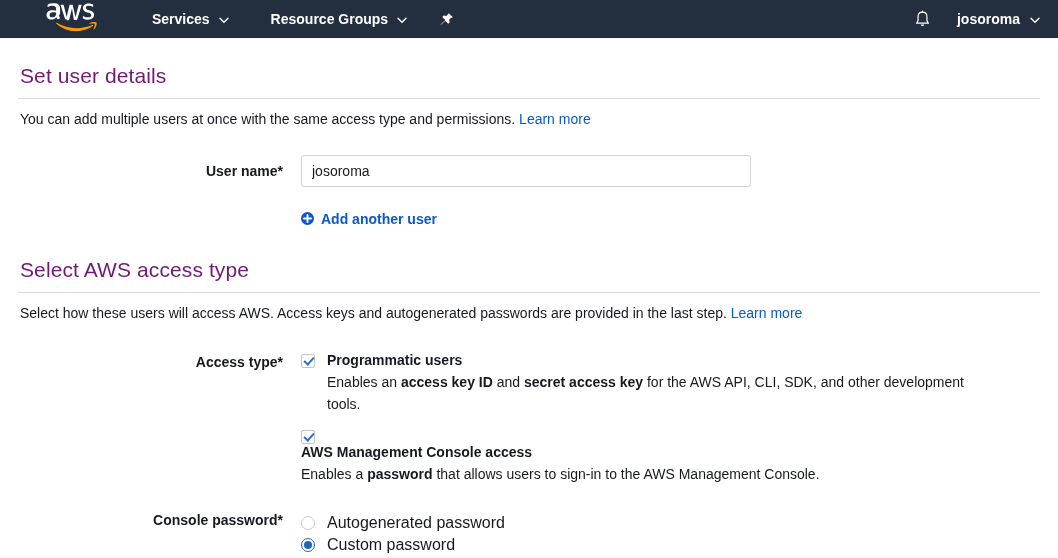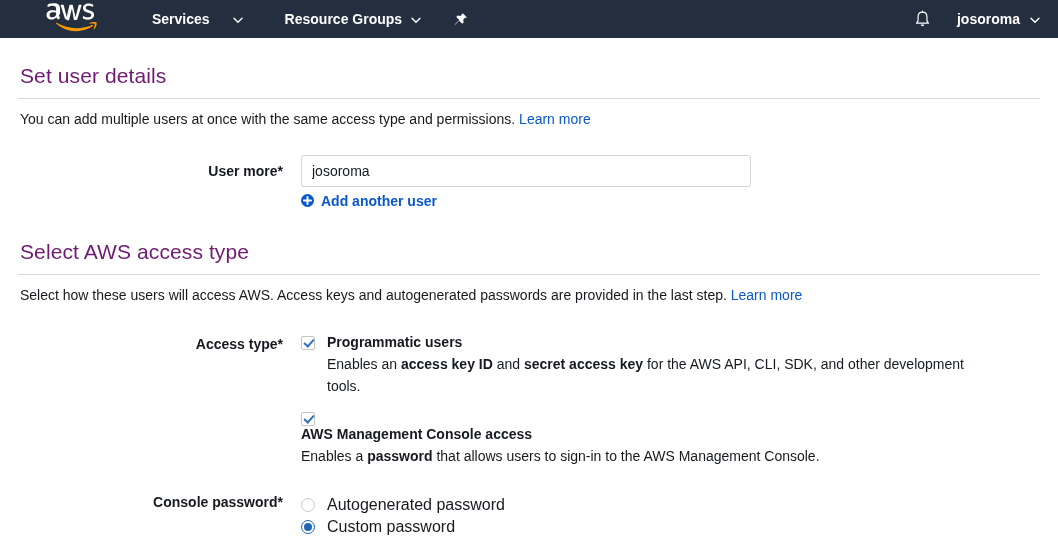--- a/index.html
+++ b/index.html
@@ -48,21 +48,21 @@
     color: #ffffff;
     font-size: 14px;
     font-weight: bold;
     cursor: pointer;
     white-space: nowrap;
   }
   .nav-item .caret {
     margin-left: 9px;
     display: inline-block;
   }
-  .nav-spacer-services { margin-right: 22px; gap: 14px; }
+  .nav-spacer-services { margin-right: 22px; }
   .pin-btn {
     display: flex;
     align-items: center;
     justify-content: center;
     width: 34px;
     height: 38px;
     margin-left: 12px;
     cursor: pointer;
   }
   .nav-right {
@@ -149,21 +149,21 @@
     color: #16191f;
     border: 1px solid #d4d4d4;
     border-radius: 3px;
     background: #ffffff;
     outline: none;
   }
 
   .add-user-link {
     display: inline-flex;
     align-items: center;
-    margin-top: 6px;
+    margin-top: 24px;
     color: #0a58ca;
     font-weight: bold;
     font-size: 14px;
     cursor: pointer;
     text-decoration: none;
   }
   .plus-icon {
     width: 13px;
     height: 13px;
     margin-right: 7px;
@@ -319,21 +319,21 @@
 <div class="content">
 
   <h1 class="section-title">Set user details</h1>
   <hr class="divider">
   <p class="section-desc">
     <span>You can add multiple users at once with the same access type and permissions.</span>
     <a class="link">Learn more</a>
   </p>
 
   <div class="form-row">
-    <div class="form-label">User more*</div>
+    <div class="form-label">User name*</div>
     <div class="form-field">
       <input class="text-input" type="text" value="josoroma" style="">
       <div>
         <a class="add-user-link">
           <svg class="plus-icon" viewBox="0 0 14 14">
             <circle cx="7" cy="7" r="7" fill="#0a58ca"></circle>
             <path d="M7 3.2 L7 10.8 M3.2 7 L10.8 7" stroke="#ffffff" stroke-width="2.1" stroke-linecap="round"></path>
           </svg>
           <span>Add another user</span>
         </a>

